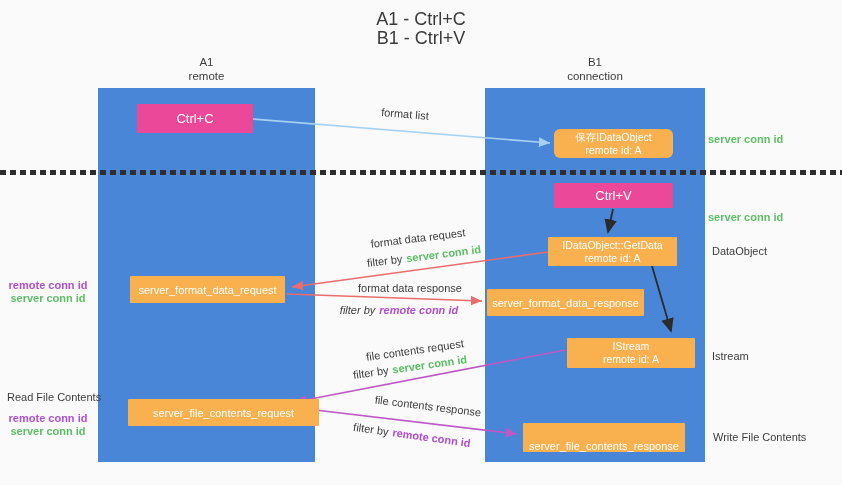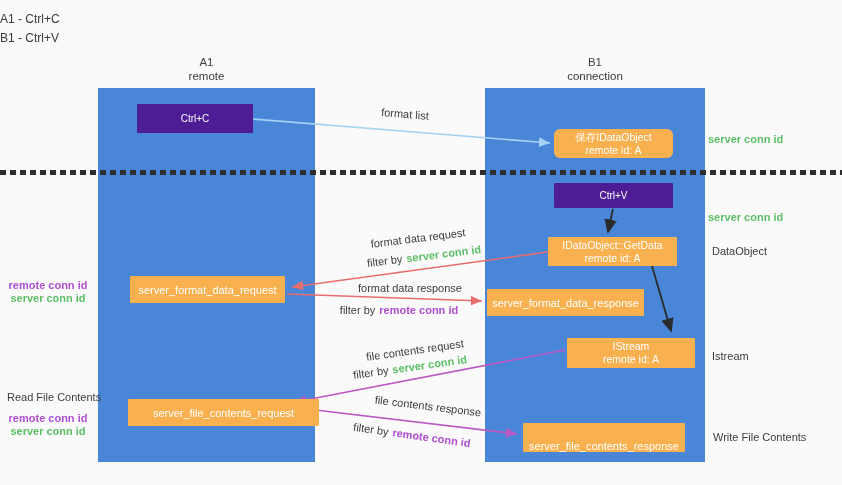--- a/index.html
+++ b/index.html
@@ -1,26 +1,26 @@
 <!DOCTYPE html>
 <html><head>
 <meta charset="utf-8">
 <style>
   html,body{margin:0;padding:0;background:#fafafa;font-family:"Liberation Sans",sans-serif;}
   .canvas{position:relative;width:842px;height:485px;background:#fafafa;overflow:hidden;}
   .abs{position:absolute;}
-  .title{left:0;right:0;top:10px;font-size:12px;line-height:19px;color:#3a3a3a;}
+  .title{left:0;right:0;top:10px;text-align:center;font-size:18px;line-height:19px;color:#3a3a3a;}
   .lane-header{top:55px;text-align:center;font-size:11.5px;line-height:14px;color:#3d3d3d;}
   .lane{top:88px;height:374px;background:#4a86d8;}
   .lane-left{left:98px;width:217px;}
   .lane-right{left:485px;width:220px;}
   .dotted{left:0;top:170px;width:842px;height:5px;
     background:repeating-linear-gradient(90deg,#2e2e2e 0 6px,transparent 6px 10px);}
   .box{color:#fff;text-align:center;border-radius:1px;z-index:3;display:flex;flex-direction:column;justify-content:center;}
-  .box-green{background:#4c1d95;font-size:10px;}
+  .box-green{background:#ec4899;font-size:13px;}
   .box-orange{background:#f9b04e;font-size:11px;}
   .two-line{font-size:10.5px;line-height:13px;}
   .lbl{font-size:11px;color:#3d3d3d;white-space:nowrap;z-index:4;}
   .lbl-c{text-align:center;}
   .green{color:#5cbf66;font-weight:bold;}
   .purple{color:#b04fd1;font-weight:bold;}
   .fb{margin-right:4px;}
   svg.overlay{position:absolute;left:0;top:0;z-index:2;pointer-events:none;}
 </style>
 </head>
@@ -111,21 +111,21 @@
   </div>
 
   <div class="abs lbl lbl-c" style="left:345px;top:108px;width:120px;transform:rotate(4.5deg);">format list</div>
 
   <div class="abs lbl lbl-c" style="left:348px;top:232px;width:140px;transform:rotate(-7deg);">format data request</div>
   <div class="abs lbl lbl-c" style="left:344px;top:250px;width:160px;transform:rotate(-7deg);">
     <span class="fb">filter by</span><span class="green">server conn id</span>
   </div>
 
   <div class="abs lbl lbl-c" style="left:340px;top:282px;width:140px;">format data response</div>
-  <div class="abs lbl lbl-c" style="left:319px;top:304px;width:160px;">
+  <div class="abs lbl lbl-c" style="left:319px;top:304px;width:160px;font-style:italic;">
     <span class="fb">filter by</span><span class="purple">remote conn id</span>
   </div>
 
   <div class="abs lbl lbl-c" style="left:345px;top:344px;width:140px;transform:rotate(-8deg);">file contents request</div>
   <div class="abs lbl lbl-c" style="left:330px;top:361px;width:160px;transform:rotate(-8deg);">
     <span class="fb">filter by</span><span class="green">server conn id</span>
   </div>
 
   <div class="abs lbl lbl-c" style="left:353px;top:400px;width:150px;transform:rotate(7deg);">file contents response</div>
   <div class="abs lbl lbl-c" style="left:332px;top:429px;width:160px;transform:rotate(8deg);">

